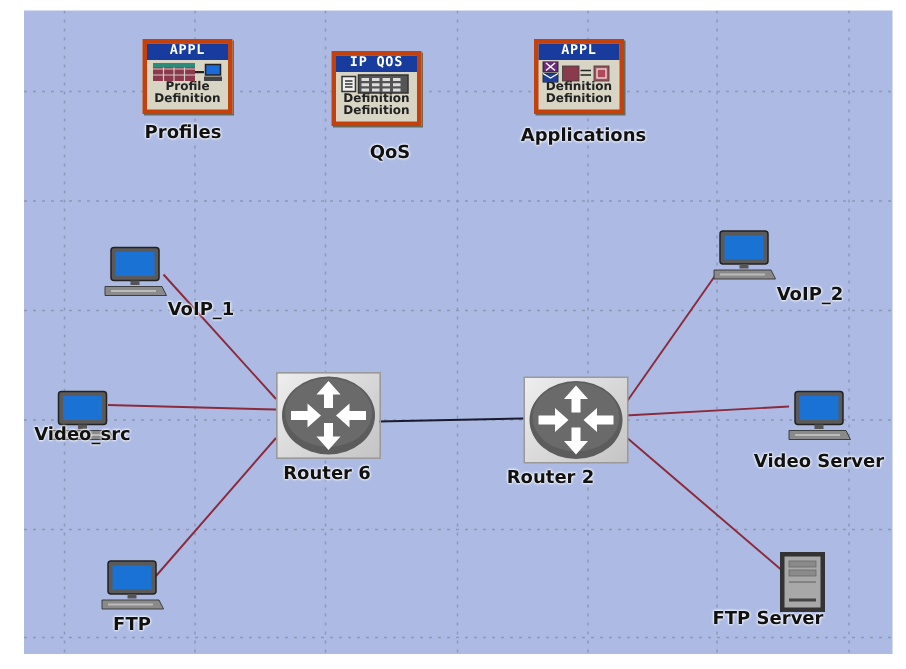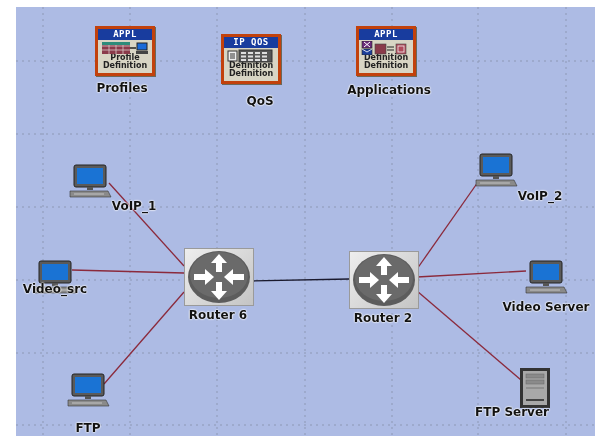--- a/index.html
+++ b/index.html
@@ -151,21 +151,21 @@
 
   <div class="node" style="left:50px;top:366px;">
     <svg width="44" height="34">
       <rect x="6" y="1" width="32" height="22" rx="2" fill="#5a5a5a" stroke="#222"></rect>
       <rect x="9" y="4" width="26" height="16" fill="#1a73d4"></rect>
       <rect x="19" y="23" width="6" height="3" fill="#555"></rect>
       <polygon points="2,27 40,27 43,33 2,33" fill="#8a8a8a" stroke="#333" stroke-width="0.6"></polygon>
       <line x1="6" y1="30" x2="36" y2="30" stroke="#bbb" stroke-width="1.2"></line>
     </svg>
   </div>
-  <div class="label" style="left:72px;top:414px;">FTP</div>
+  <div class="label" style="left:72px;top:402px;">FTP</div>
 
   <div class="node" style="left:458px;top:146px;">
     <svg width="44" height="34">
       <rect x="6" y="1" width="32" height="22" rx="2" fill="#5a5a5a" stroke="#222"></rect>
       <rect x="9" y="4" width="26" height="16" fill="#1a73d4"></rect>
       <rect x="19" y="23" width="6" height="3" fill="#555"></rect>
       <polygon points="2,27 40,27 43,33 2,33" fill="#8a8a8a" stroke="#333" stroke-width="0.6"></polygon>
       <line x1="6" y1="30" x2="36" y2="30" stroke="#bbb" stroke-width="1.2"></line>
     </svg>
   </div>
@@ -213,14 +213,14 @@
       <ellipse cx="34" cy="28" rx="31" ry="26" fill="#5c5c5c"></ellipse>
       <ellipse cx="34" cy="26" rx="29" ry="23" fill="#6a6a6a"></ellipse>
       <g fill="#ffffff">
         <polygon points="34,5 26,14 31,14 31,23 37,23 37,14 42,14"></polygon>
         <polygon points="34,51 26,42 31,42 31,33 37,33 37,42 42,42"></polygon>
         <polygon points="29,28 20,20 20,25 9,25 9,31 20,31 20,36"></polygon>
         <polygon points="39,28 48,20 48,25 59,25 59,31 48,31 48,36"></polygon>
       </g>
     </svg>
   </div>
-  <div class="label" style="left:367px;top:304px;">Router 2</div>
+  <div class="label" style="left:351px;top:304px;">Router 2</div>
 </div>
 
 </body></html>

